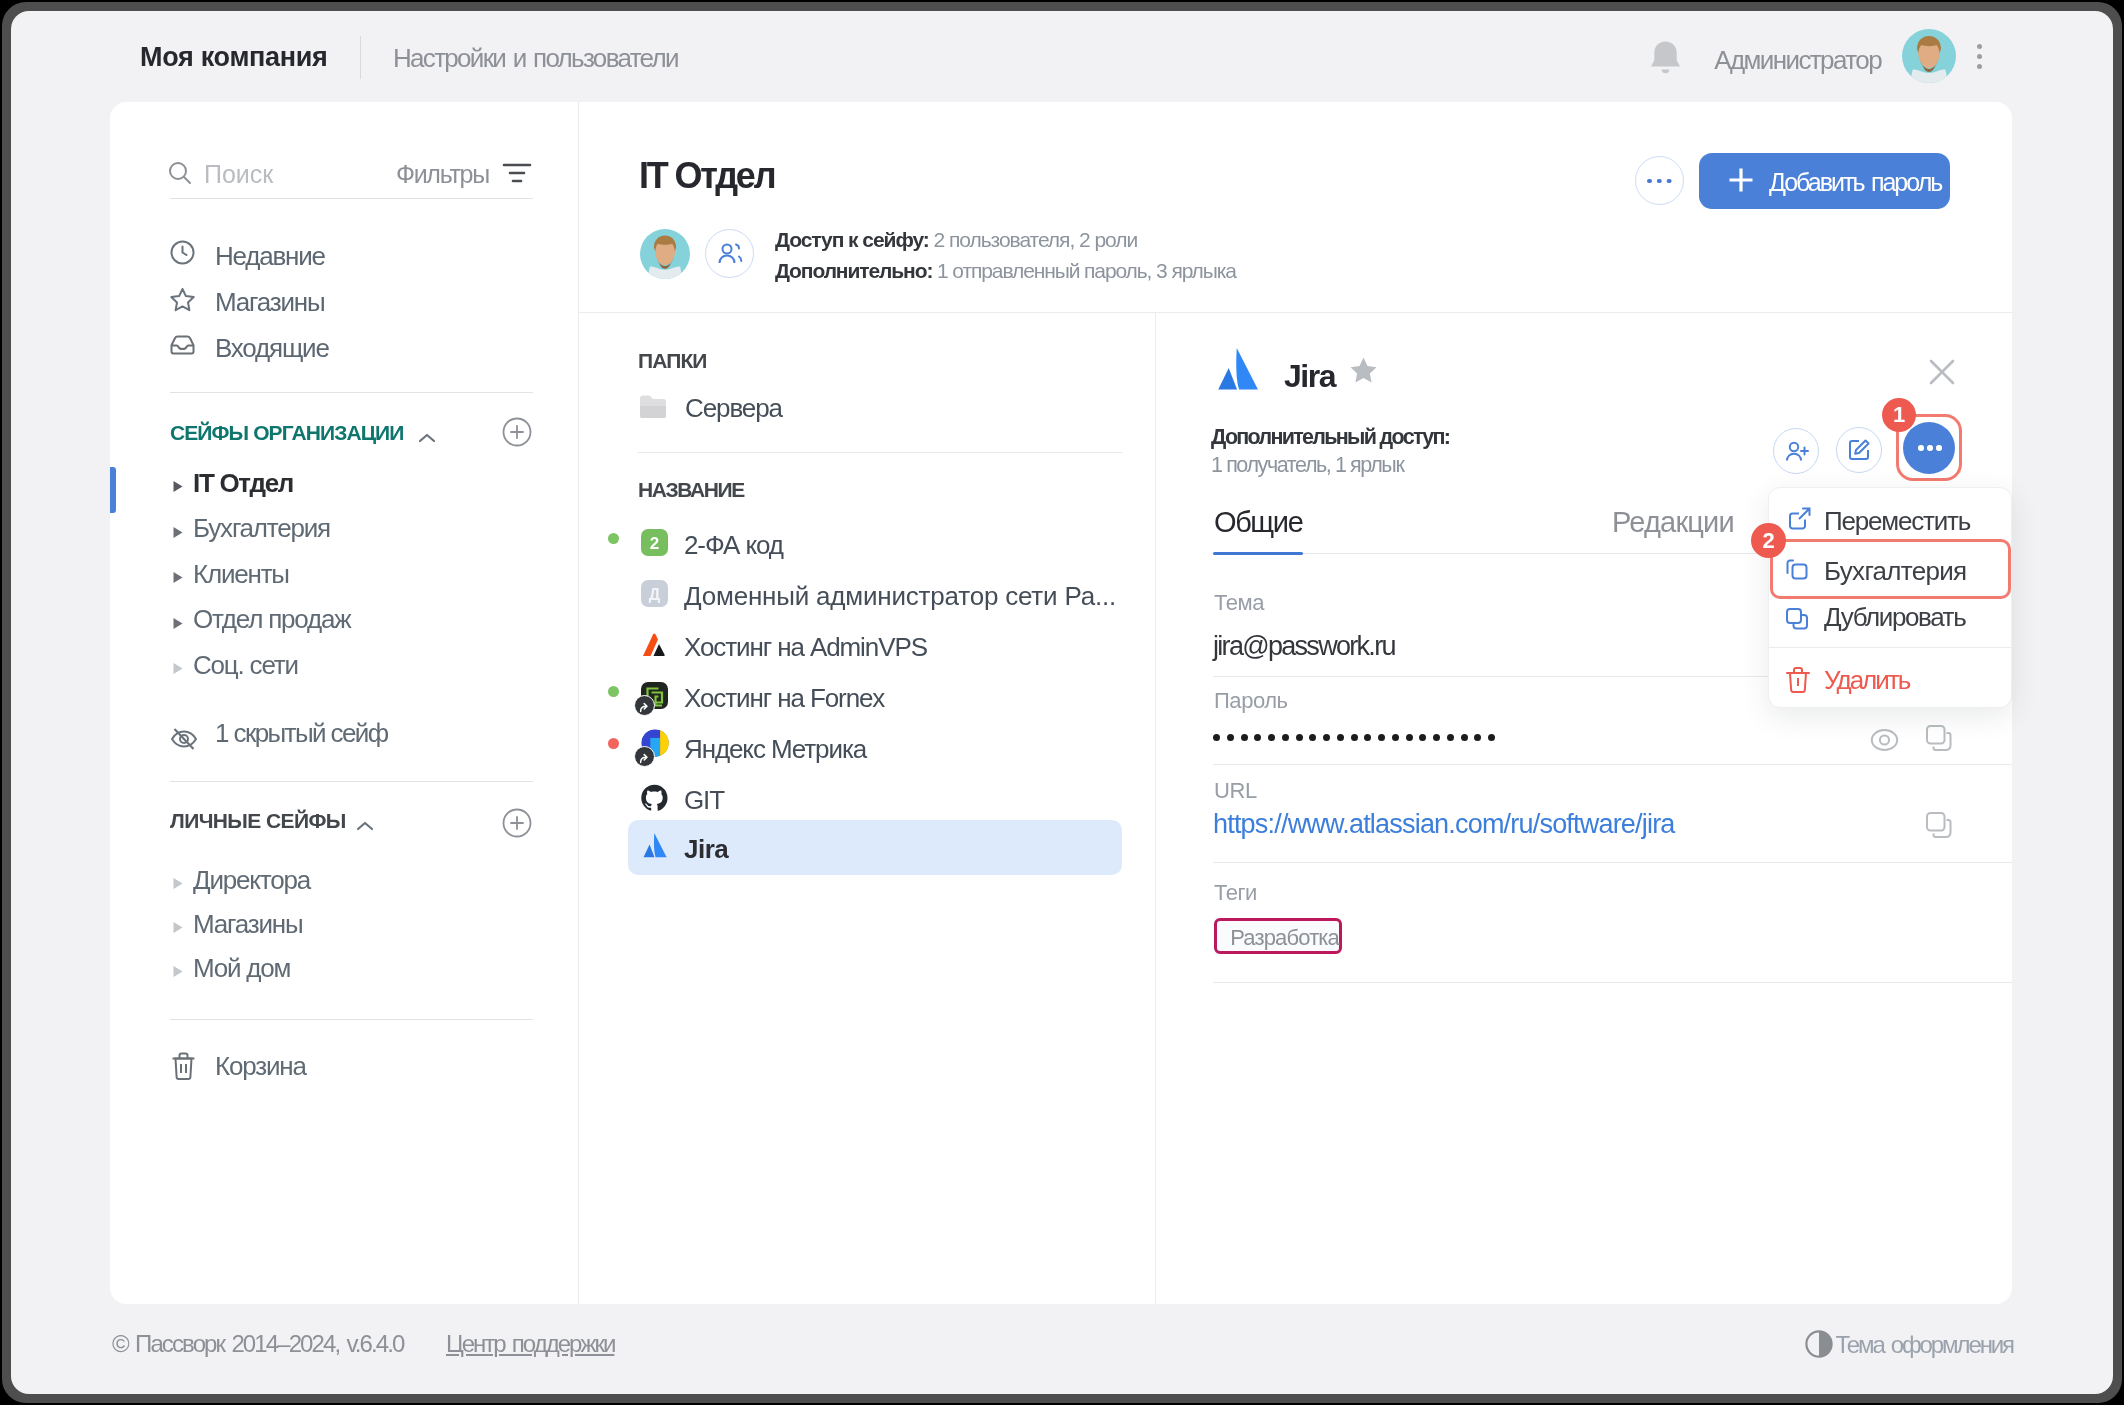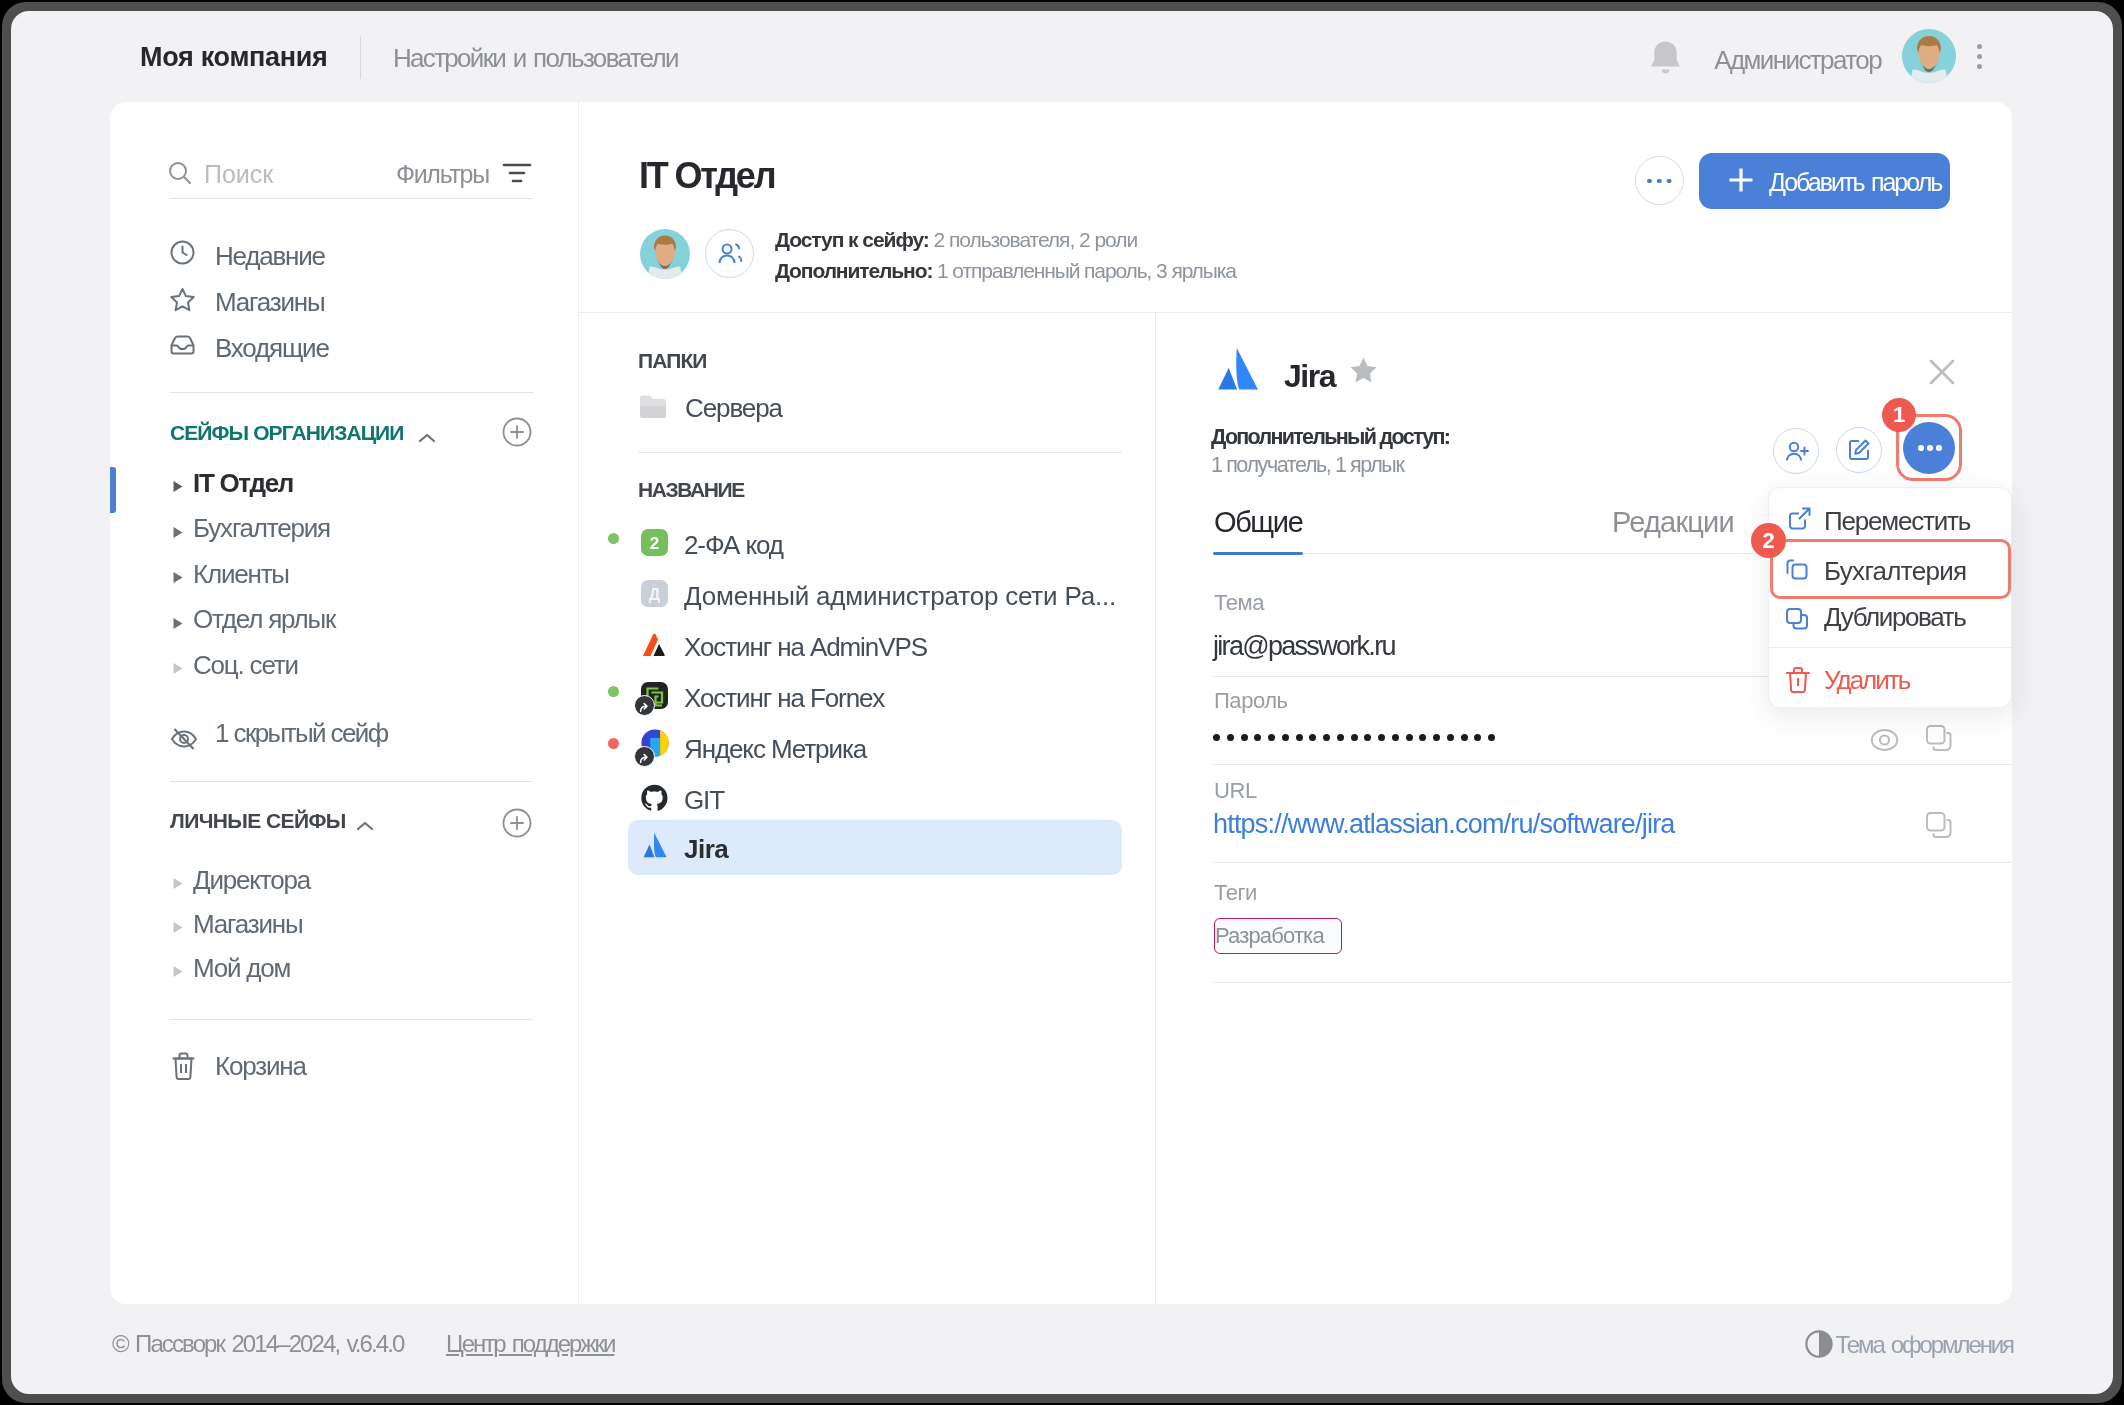--- a/index.html
+++ b/index.html
@@ -101,21 +101,21 @@
       <path d="M1.5 1l9 5.5-9 5.5z" fill="#6d7177"></path>
     </svg></div>
 <div class="abs t" style="left:193px;top:513px;font-size:26px;letter-spacing:-1.2px;color:#606a74;">Бухгалтерия</div>
 <div class="abs" style="left:172px;top:570px;"><svg width="12" height="13" viewBox="0 0 12 13">
       <path d="M1.5 1l9 5.5-9 5.5z" fill="#6d7177"></path>
     </svg></div>
 <div class="abs t" style="left:193px;top:559px;font-size:26px;letter-spacing:-1.2px;color:#606a74;">Клиенты</div>
 <div class="abs" style="left:172px;top:616px;"><svg width="12" height="13" viewBox="0 0 12 13">
       <path d="M1.5 1l9 5.5-9 5.5z" fill="#6d7177"></path>
     </svg></div>
-<div class="abs t" style="left:193px;top:604px;font-size:26px;letter-spacing:-1.2px;color:#606a74;">Отдел ярлык</div>
+<div class="abs t" style="left:193px;top:604px;font-size:26px;letter-spacing:-1.2px;color:#606a74;">Отдел продаж</div>
 <div class="abs" style="left:172px;top:661px;"><svg width="12" height="13" viewBox="0 0 12 13">
       <path d="M1.5 1l9 5.5-9 5.5z" fill="#c3c6ca"></path>
     </svg></div>
 <div class="abs t" style="left:193px;top:650px;font-size:26px;letter-spacing:-1.2px;color:#606a74;">Соц. сети</div>
 
 <div class="abs" id="ic-eyeoff" style="left:169px;top:725px;"><svg width="30" height="28" viewBox="0 0 30 28">
       <g fill="none" stroke="#6a737c" stroke-width="2">
         <path d="M3 14c3-5 7-7.5 12-7.5S24 9 27 14c-3 5-7 7.5-12 7.5S6 19 3 14z"></path>
         <circle cx="15" cy="14" r="4"></circle>
         <line x1="5.5" y1="4" x2="24.5" y2="24" stroke-width="2.2"></line>
@@ -358,21 +358,21 @@
 <div class="abs t" style="left:1213px;top:809px;font-size:27px;letter-spacing:-0.8px;color:#3c7edb;">https://www.atlassian.com/ru/software/jira</div>
 <div class="abs" style="left:1925px;top:811px;"><svg width="27" height="30" viewBox="0 0 27 30">
       <g fill="none" stroke="#b9bcc0" stroke-width="2">
         <rect x="2" y="2" width="17.5" height="17.5" rx="3.5"></rect>
         <path d="M8.5 22.5v1.2a2.3 2.3 0 0 0 2.3 2.3h10.4a4.3 4.3 0 0 0 4.3-4.3V11.3a2.3 2.3 0 0 0-2.3-2.3h-1.7"></path>
       </g>
     </svg></div>
 <div class="abs" style="left:1213px;top:862px;width:799px;height:1px;background:#e8e9eb;"></div>
 
 <div class="abs t" style="left:1214px;top:880px;font-size:22px;letter-spacing:-0.45px;color:#989da6;">Теги</div>
-<div class="abs" style="left:1214px;top:918px;width:128px;height:36px;border-radius:6px;border:1px solid #be185d;background:#fafbfc;box-sizing:border-box;text-align:left;font-size:22px;letter-spacing:-0.85px;color:#8d9096;line-height:34px;">Разработка</div>
+<div class="abs" style="left:1214px;top:918px;width:128px;height:36px;border-radius:6px;border:3px solid #be185d;background:#fafbfc;box-sizing:border-box;text-align:right;font-size:22px;letter-spacing:-0.85px;color:#8d9096;line-height:34px;">Разработка</div>
 <div class="abs" style="left:1213px;top:982px;width:799px;height:1px;background:#e8e9eb;"></div>
 
 <div class="abs" style="left:1768px;top:487px;width:244px;height:221px;background:#fff;border-radius:12px;border:1px solid #efeff1;box-sizing:border-box;box-shadow:0 8px 28px rgba(40,45,60,.10);"></div>
 <div class="abs" style="left:1786px;top:505px;"><svg width="27" height="27" viewBox="0 0 27 27">
       <g fill="none" stroke="#4a80d8" stroke-width="2">
         <path d="M19 14.5V21a2.5 2.5 0 0 1-2.5 2.5h-10A2.5 2.5 0 0 1 4 21V11a2.5 2.5 0 0 1 2.5-2.5H13"></path>
         <path d="M17 3.5h6.5V10M23 4L13.5 13.5" stroke-linecap="round"></path>
       </g>
     </svg></div>
 <div class="abs t" style="left:1824px;top:506px;font-size:26px;letter-spacing:-1.2px;color:#3c3f44;">Переместить</div>

